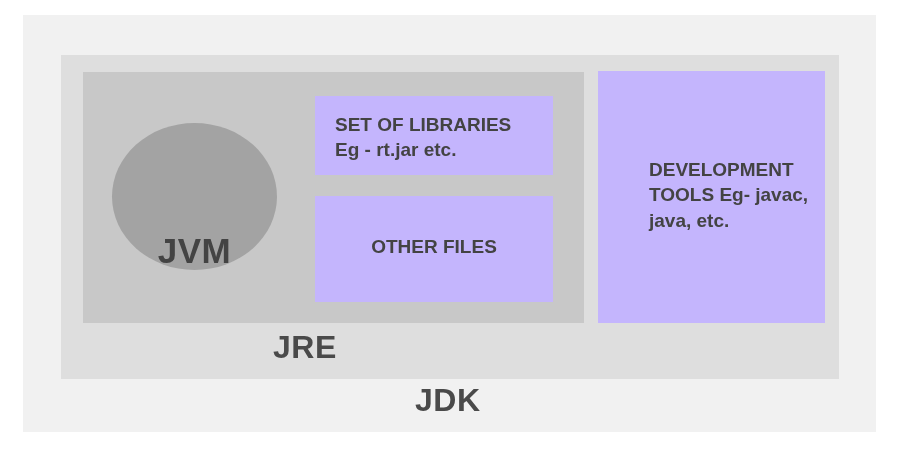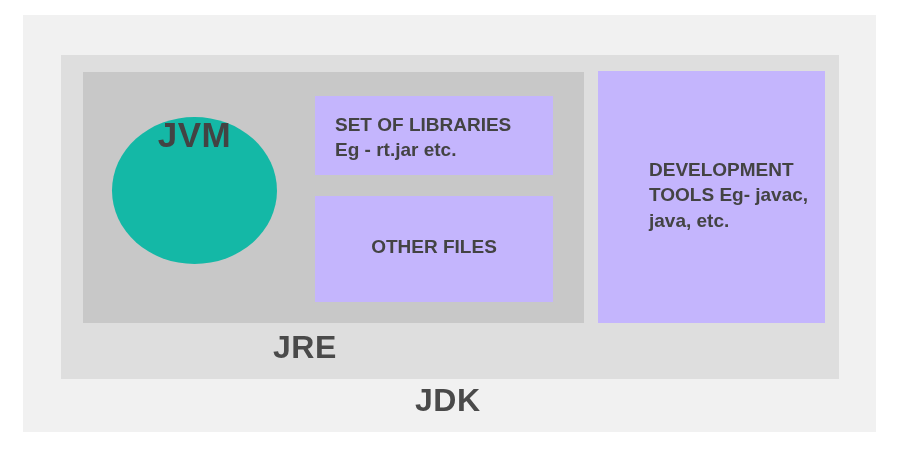--- a/index.html
+++ b/index.html
@@ -46,27 +46,27 @@
     top: 17px;       
     width: 501px;
     height: 251px;
     background: #c8c8c8;
   }
 
   
   .jvm-ellipse {
     position: absolute;
     left: 29px;      
-    top: 45px;       
+    top: 51px;       
     width: 165px;
     height: 147px;
-    background: #14b8a6;
+    background: #a3a3a3;
     border-radius: 50%;
     display: flex;
-    align-items: flex-start;
+    align-items: flex-end;
     justify-content: center;
   }
   .jvm-label {
     font-size: 35px;
     font-weight: 700;
     color: #434343;
     letter-spacing: 0.5px;
     line-height: 1;
     padding-bottom: 2px;
   }

